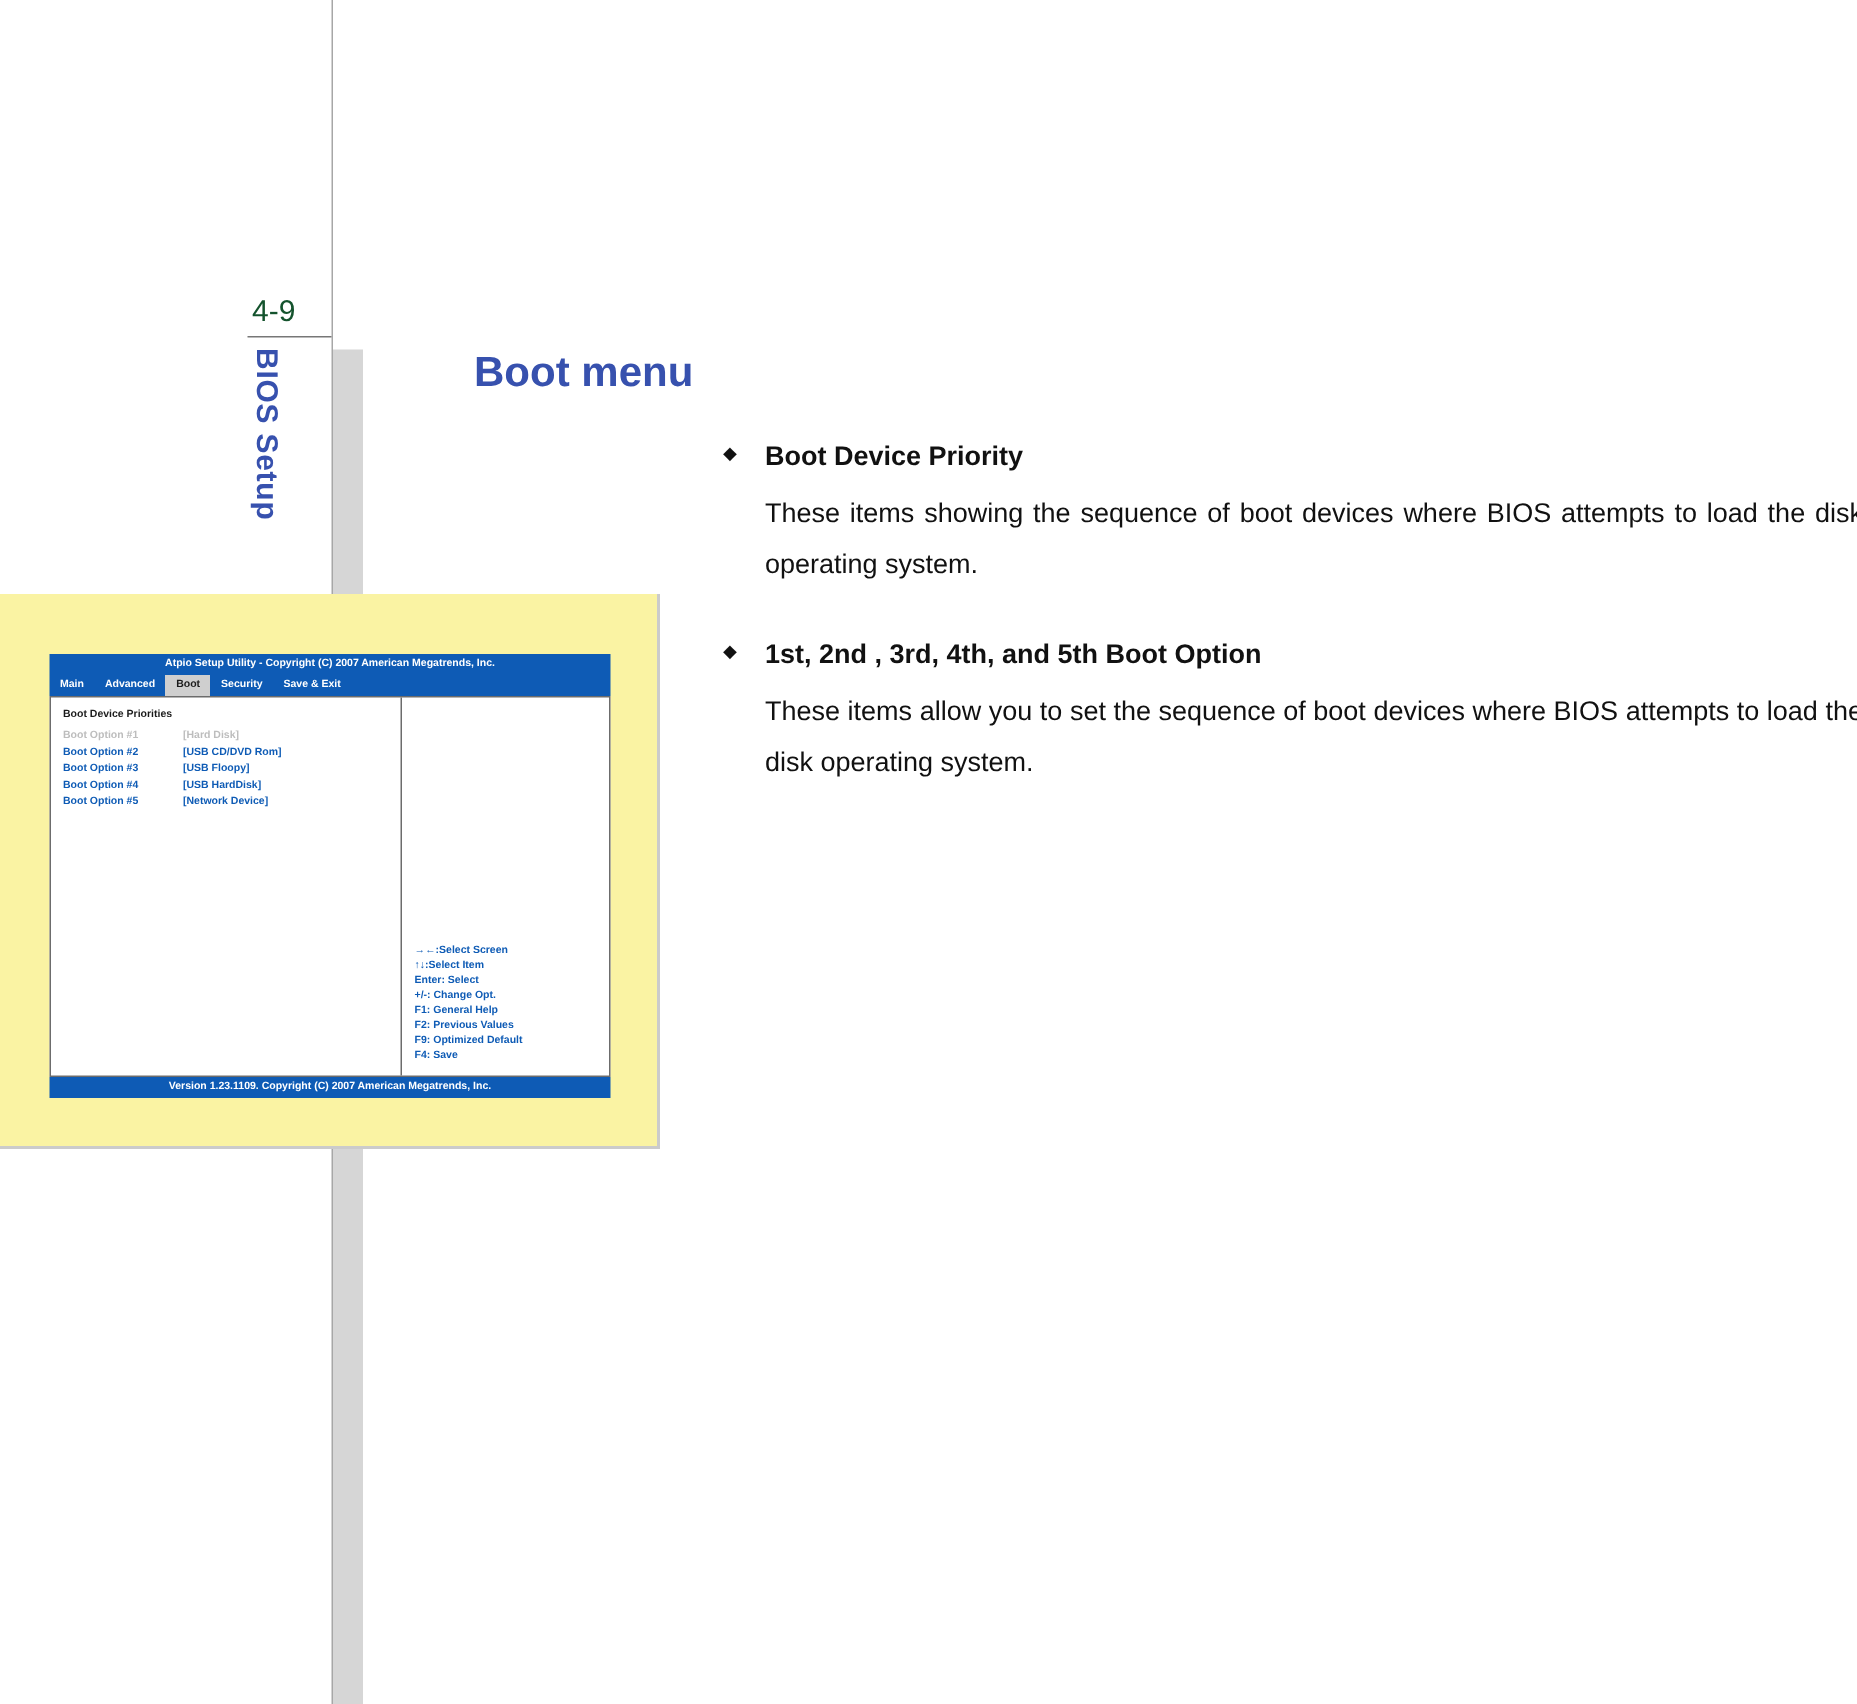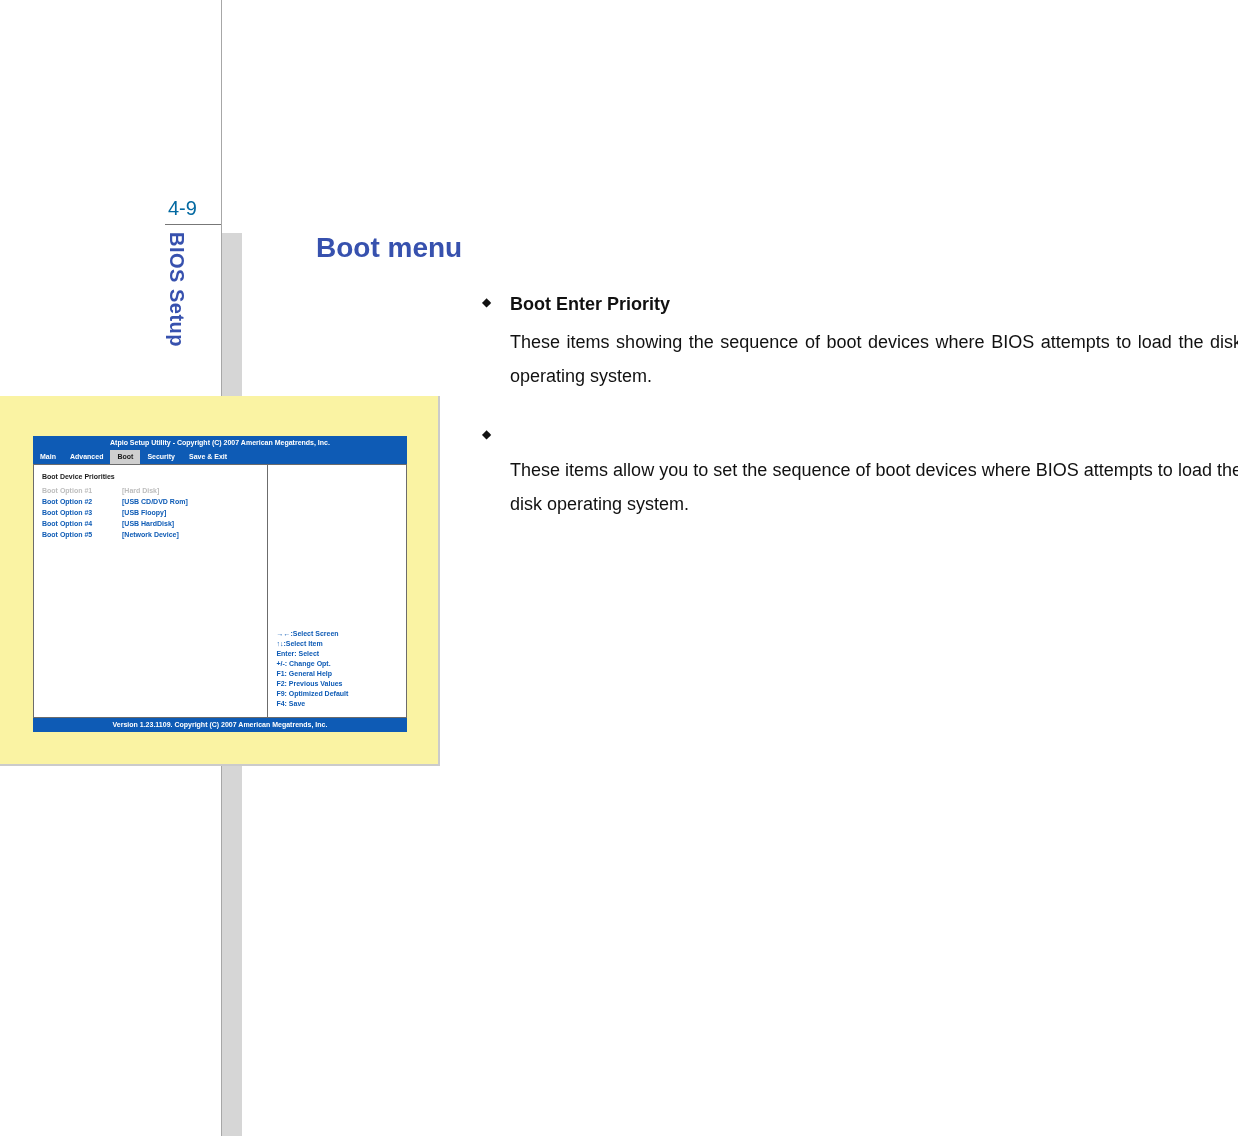--- a/index.html
+++ b/index.html
@@ -32,21 +32,21 @@
       top: 224px;
       width: 56px;
       height: 1px;
       background: #777;
     }
     .page-num {
       position: absolute;
       left: 168px;
       top: 198px;
       font: 400 20px/1 Arial, sans-serif;
-      color: #0369a1;
+      color: #14532d;
     }
     .side-label {
       position: absolute;
       left: 167px;
       top: 232px;
       writing-mode: vertical-lr;
       font: 700 20px/1 Arial, sans-serif;
       color: #3751ae;
       letter-spacing: 0.5px;
     }
@@ -150,26 +150,27 @@
 <div class="vline"></div>
 <div class="grey-stripe"></div>
 <div class="page-num-rule"></div>
 <div class="page-num">4-9</div>
 <div class="side-label">BIOS Setup</div>
 <div class="title">Boot menu</div>
 
 <div class="content">
   <div class="bullet-row">
     <span class="diamond">◆</span>
-    <span class="bullet-head">Boot Enter Priority</span>
+    <span class="bullet-head">Boot Device Priority</span>
   </div>
   <div class="bullet-body">These items showing the sequence of boot devices where BIOS attempts to load the disk operating system.</div>
 
   <div class="bullet-row">
     <span class="diamond">◆</span>
+    <span class="bullet-head">1st, 2nd , 3rd, 4th, and 5th Boot Option</span>
   </div>
   <div class="bullet-body">These items allow you to set the sequence of boot devices where BIOS attempts to load the disk operating system.</div>
 </div>
 
 <div class="bios-box">
   <div class="bios-inner">
     <div class="bios-bar-top">Atpio Setup Utility - Copyright (C) 2007 American Megatrends, Inc.</div>
     <div class="bios-tabs">
       <span>Main</span>
       <span>Advanced</span>

